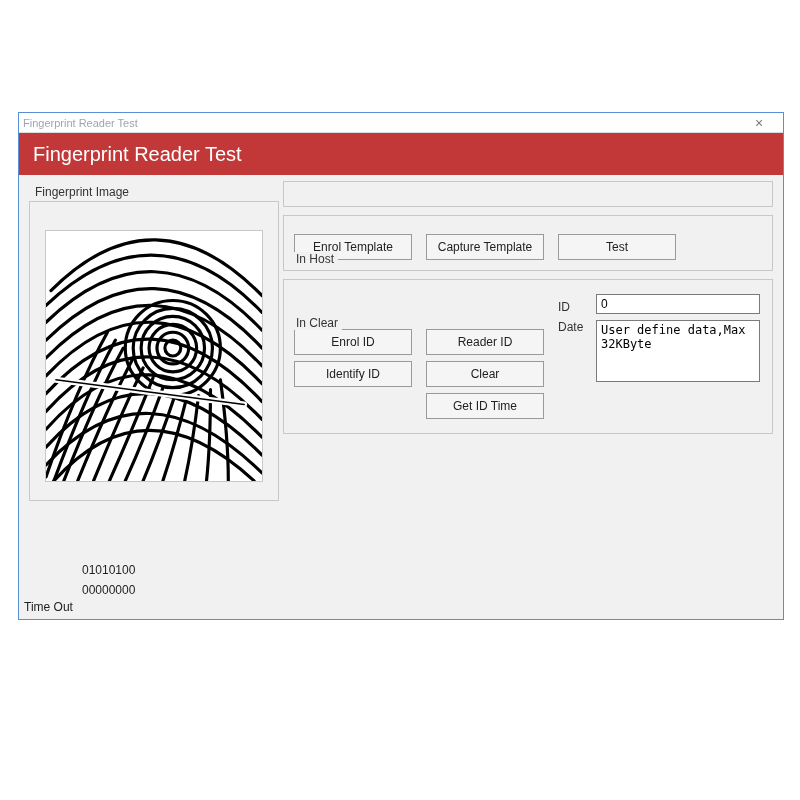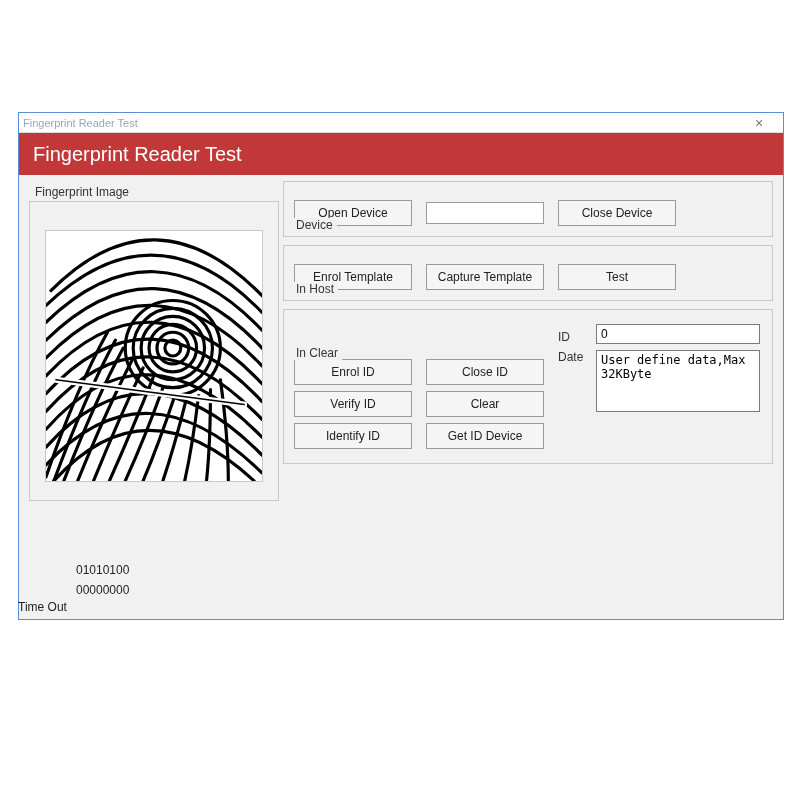--- a/index.html
+++ b/index.html
@@ -165,21 +165,21 @@
     resize: none;
   }
   .in-device-grid {
     display: flex;
     gap: 14px;
   }
   .btn-col { display: flex; flex-direction: column; gap: 6px; margin-top: 35px; }
   .right-inputs { display: flex; flex-direction: column; gap: 6px; }
   .status-block {
     position: absolute;
-    left: 2px;
+    left: 8px;
     top: 560px;
     width: 766px;
     font-size: 12px;
     color: #222;
     padding-left: 12px;
   }
   .status-num {
     margin-left: 62px;
     line-height: 20px;
   }
@@ -249,48 +249,42 @@
             </g>
           </svg>
         </div>
       </div>
     </div>
 
     <div class="right-col">
 
       <div class="group">
         <span class="group-label">Device</span>
-        <div class="row">
-          <button class="btn">Open Device</button>
-          <input class="txt" value="" style="">
-          <button class="btn">Close Device</button>
-        </div>
       </div>
 
       <div class="group">
         <span class="group-label">In Host</span>
         <div class="row">
           <button class="btn">Enrol Template</button>
           <button class="btn">Capture Template</button>
           <button class="btn">Test</button>
         </div>
       </div>
 
       <div class="group" style="padding-bottom:14px;">
         <span class="group-label">In Clear</span>
         <div class="in-device-grid">
           <div class="btn-col">
             <button class="btn">Enrol ID</button>
-            <button class="btn">Verify ID</button>
             <button class="btn">Identify ID</button>
           </div>
           <div class="btn-col">
-            <button class="btn">Close ID</button>
+            <button class="btn">Reader ID</button>
             <button class="btn">Clear</button>
-            <button class="btn">Get ID Device</button>
+            <button class="btn">Get ID Time</button>
           </div>
           <div class="right-inputs">
             <div class="id-row">
               <span class="lbl">ID</span>
               <input class="id-input" value="0" style="">
             </div>
             <div class="id-row" style="align-items:flex-start;">
               <span class="lbl">Date</span>
               <textarea class="date-area" style="">User define data,Max 32KByte</textarea>
             </div>

